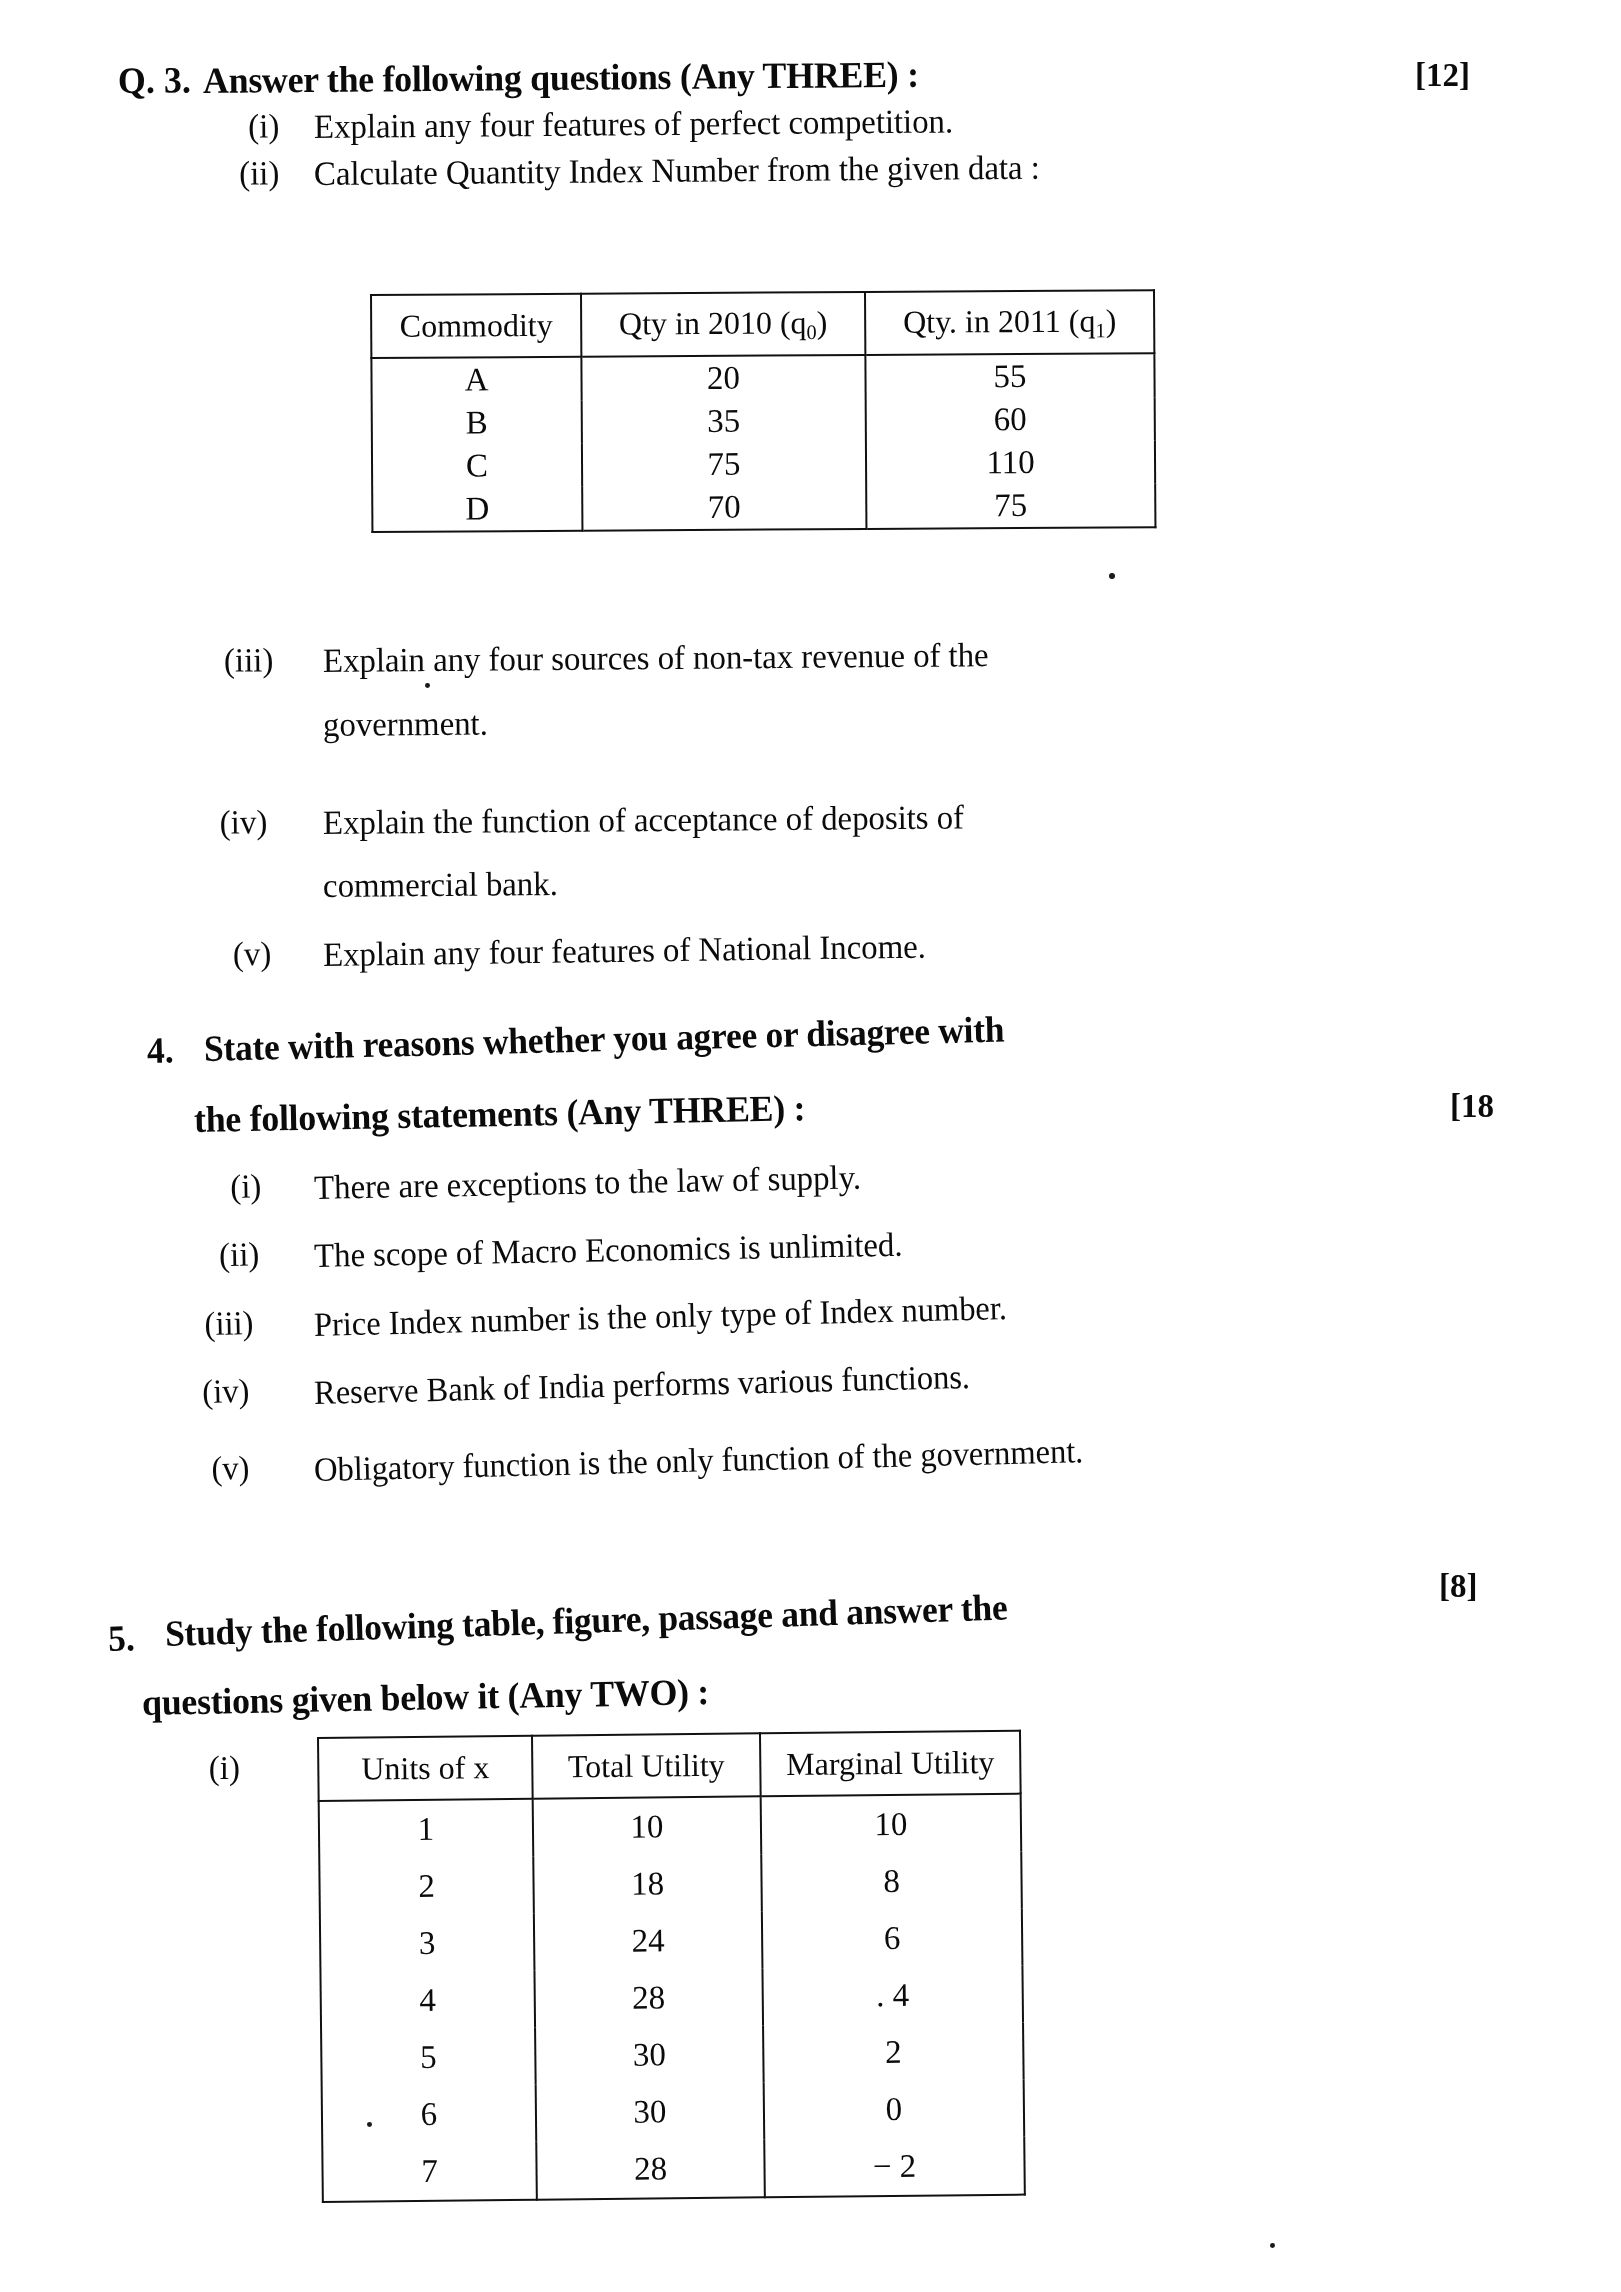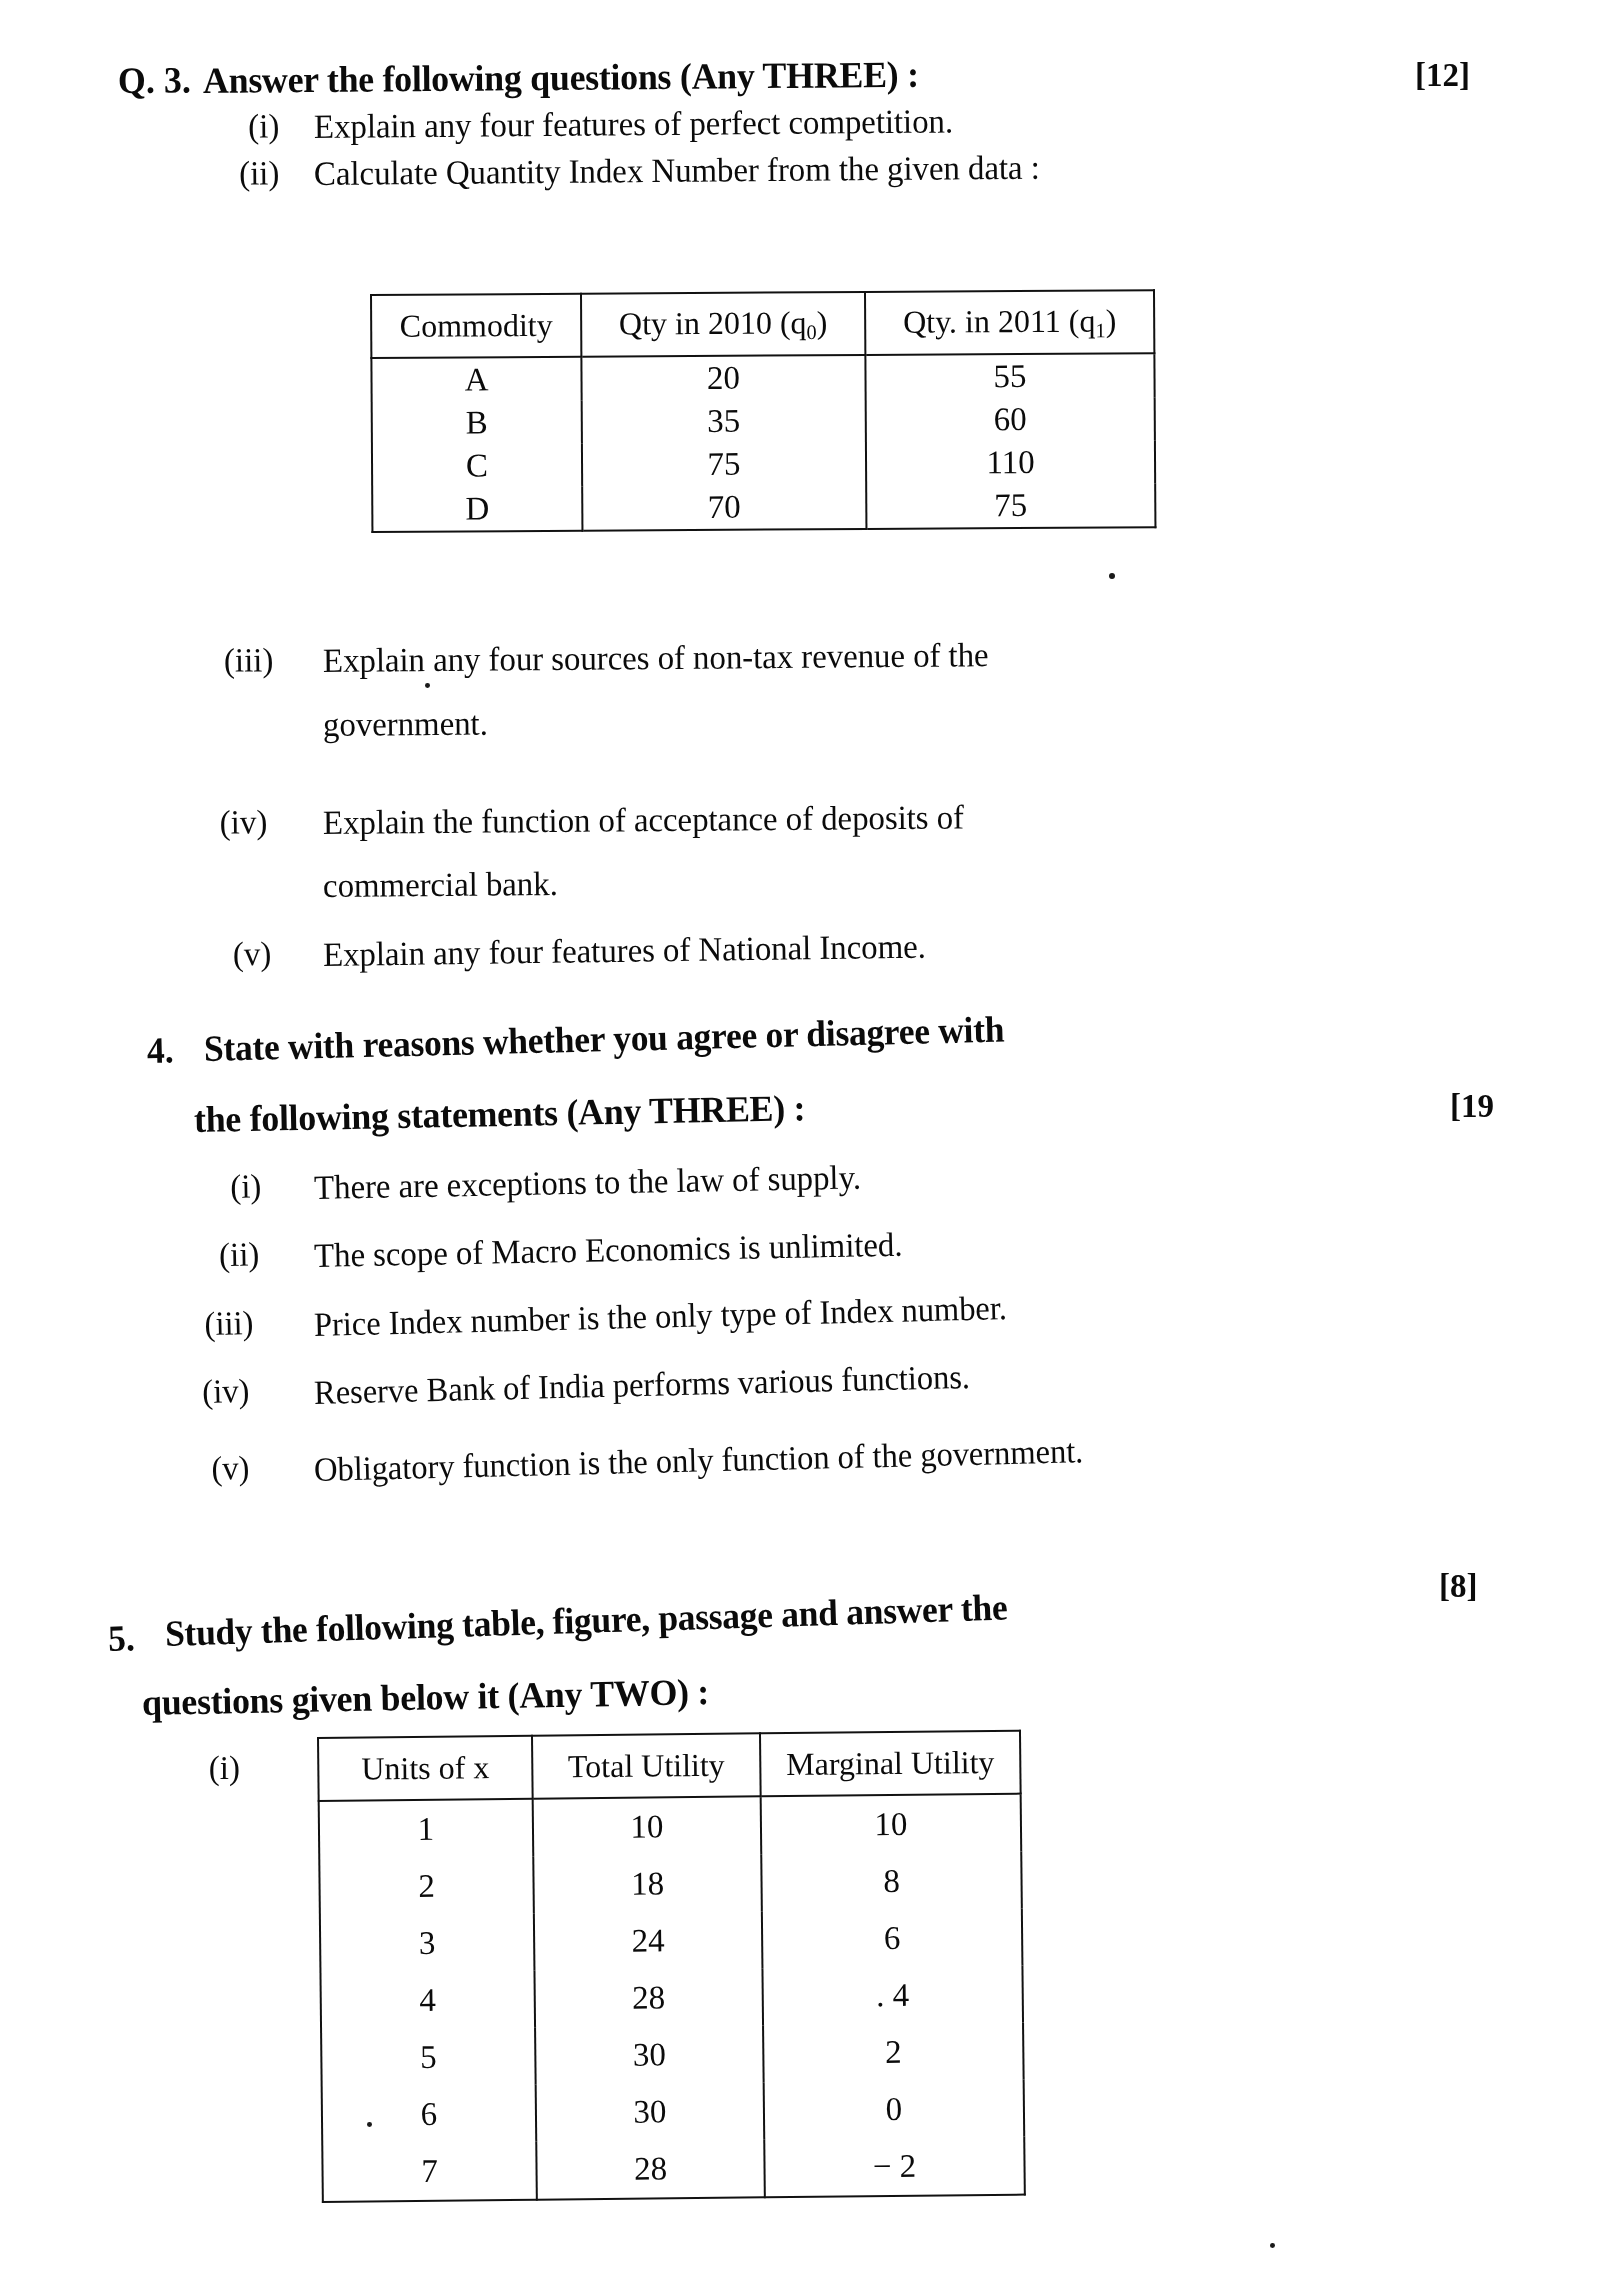--- a/index.html
+++ b/index.html
@@ -187,21 +187,21 @@
   <div class="blk item-txt sk1" style="left:323px; top:804px;">Explain the function of acceptance of deposits of</div>
   <div class="blk item-txt sk1" style="left:323px; top:867px;">commercial bank.</div>
 
   <div class="blk roman sk2" style="left:186px; top:936px;">(v)</div>
   <div class="blk item-txt sk2" style="left:323px; top:936px;">Explain any four features of National Income.</div>
 
   <div class="blk q-num sk4" style="left:147px; top:1029px;">4.</div>
   <div class="blk q-head sk4" style="left:204px; top:1027px;">State with reasons whether you agree or disagree with</div>
   <div class="blk q-head sk3" style="left:194px; top:1098px;">the following statements (Any THREE) :</div>
 
-  <div class="blk marks" style="left:1450px; top:1088px;">[19</div>
+  <div class="blk marks" style="left:1450px; top:1088px;">[18</div>
 
   <div class="blk roman sk3" style="left:176px; top:1169px;">(i)</div>
   <div class="blk item-txt sk3" style="left:314px; top:1169px;">There are exceptions to the law of supply.</div>
 
   <div class="blk roman sk3" style="left:174px; top:1237px;">(ii)</div>
   <div class="blk item-txt sk3" style="left:314px; top:1237px;">The scope of Macro Economics is unlimited.</div>
 
   <div class="blk roman sk4" style="left:169px; top:1306px;">(iii)</div>
   <div class="blk item-txt sk4" style="left:314px; top:1306px;">Price Index number is the only type of Index number.</div>
 

